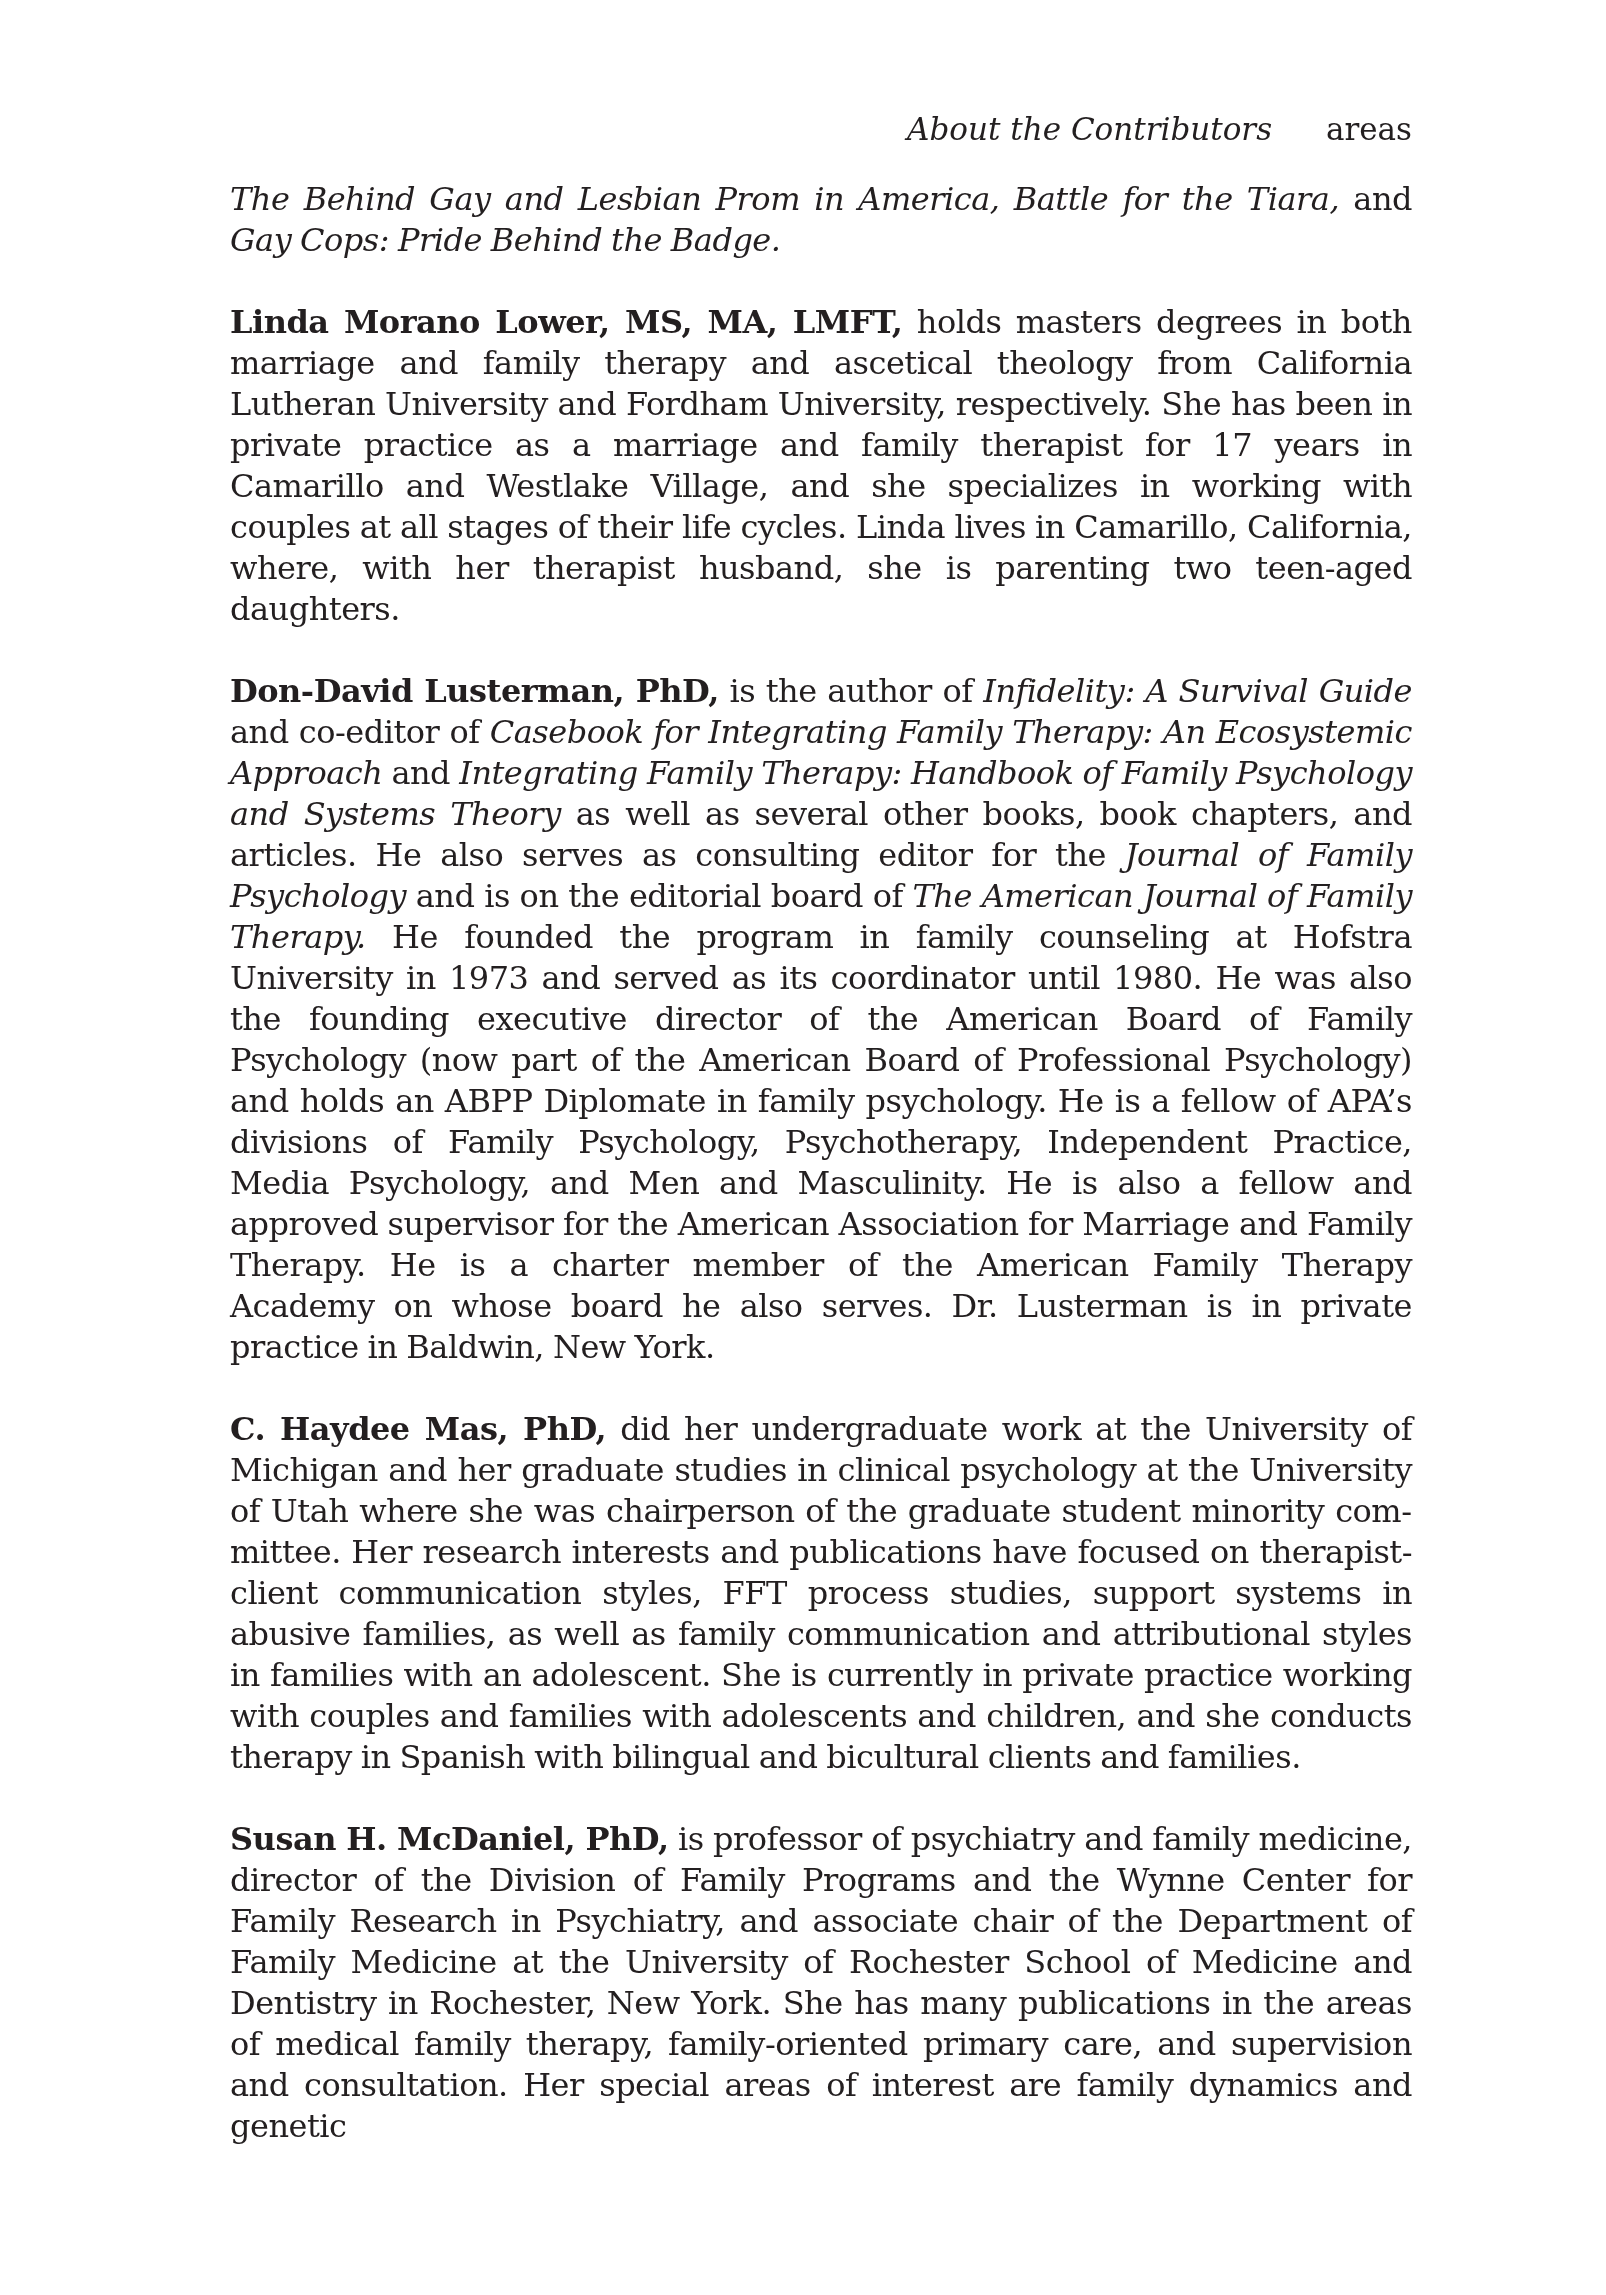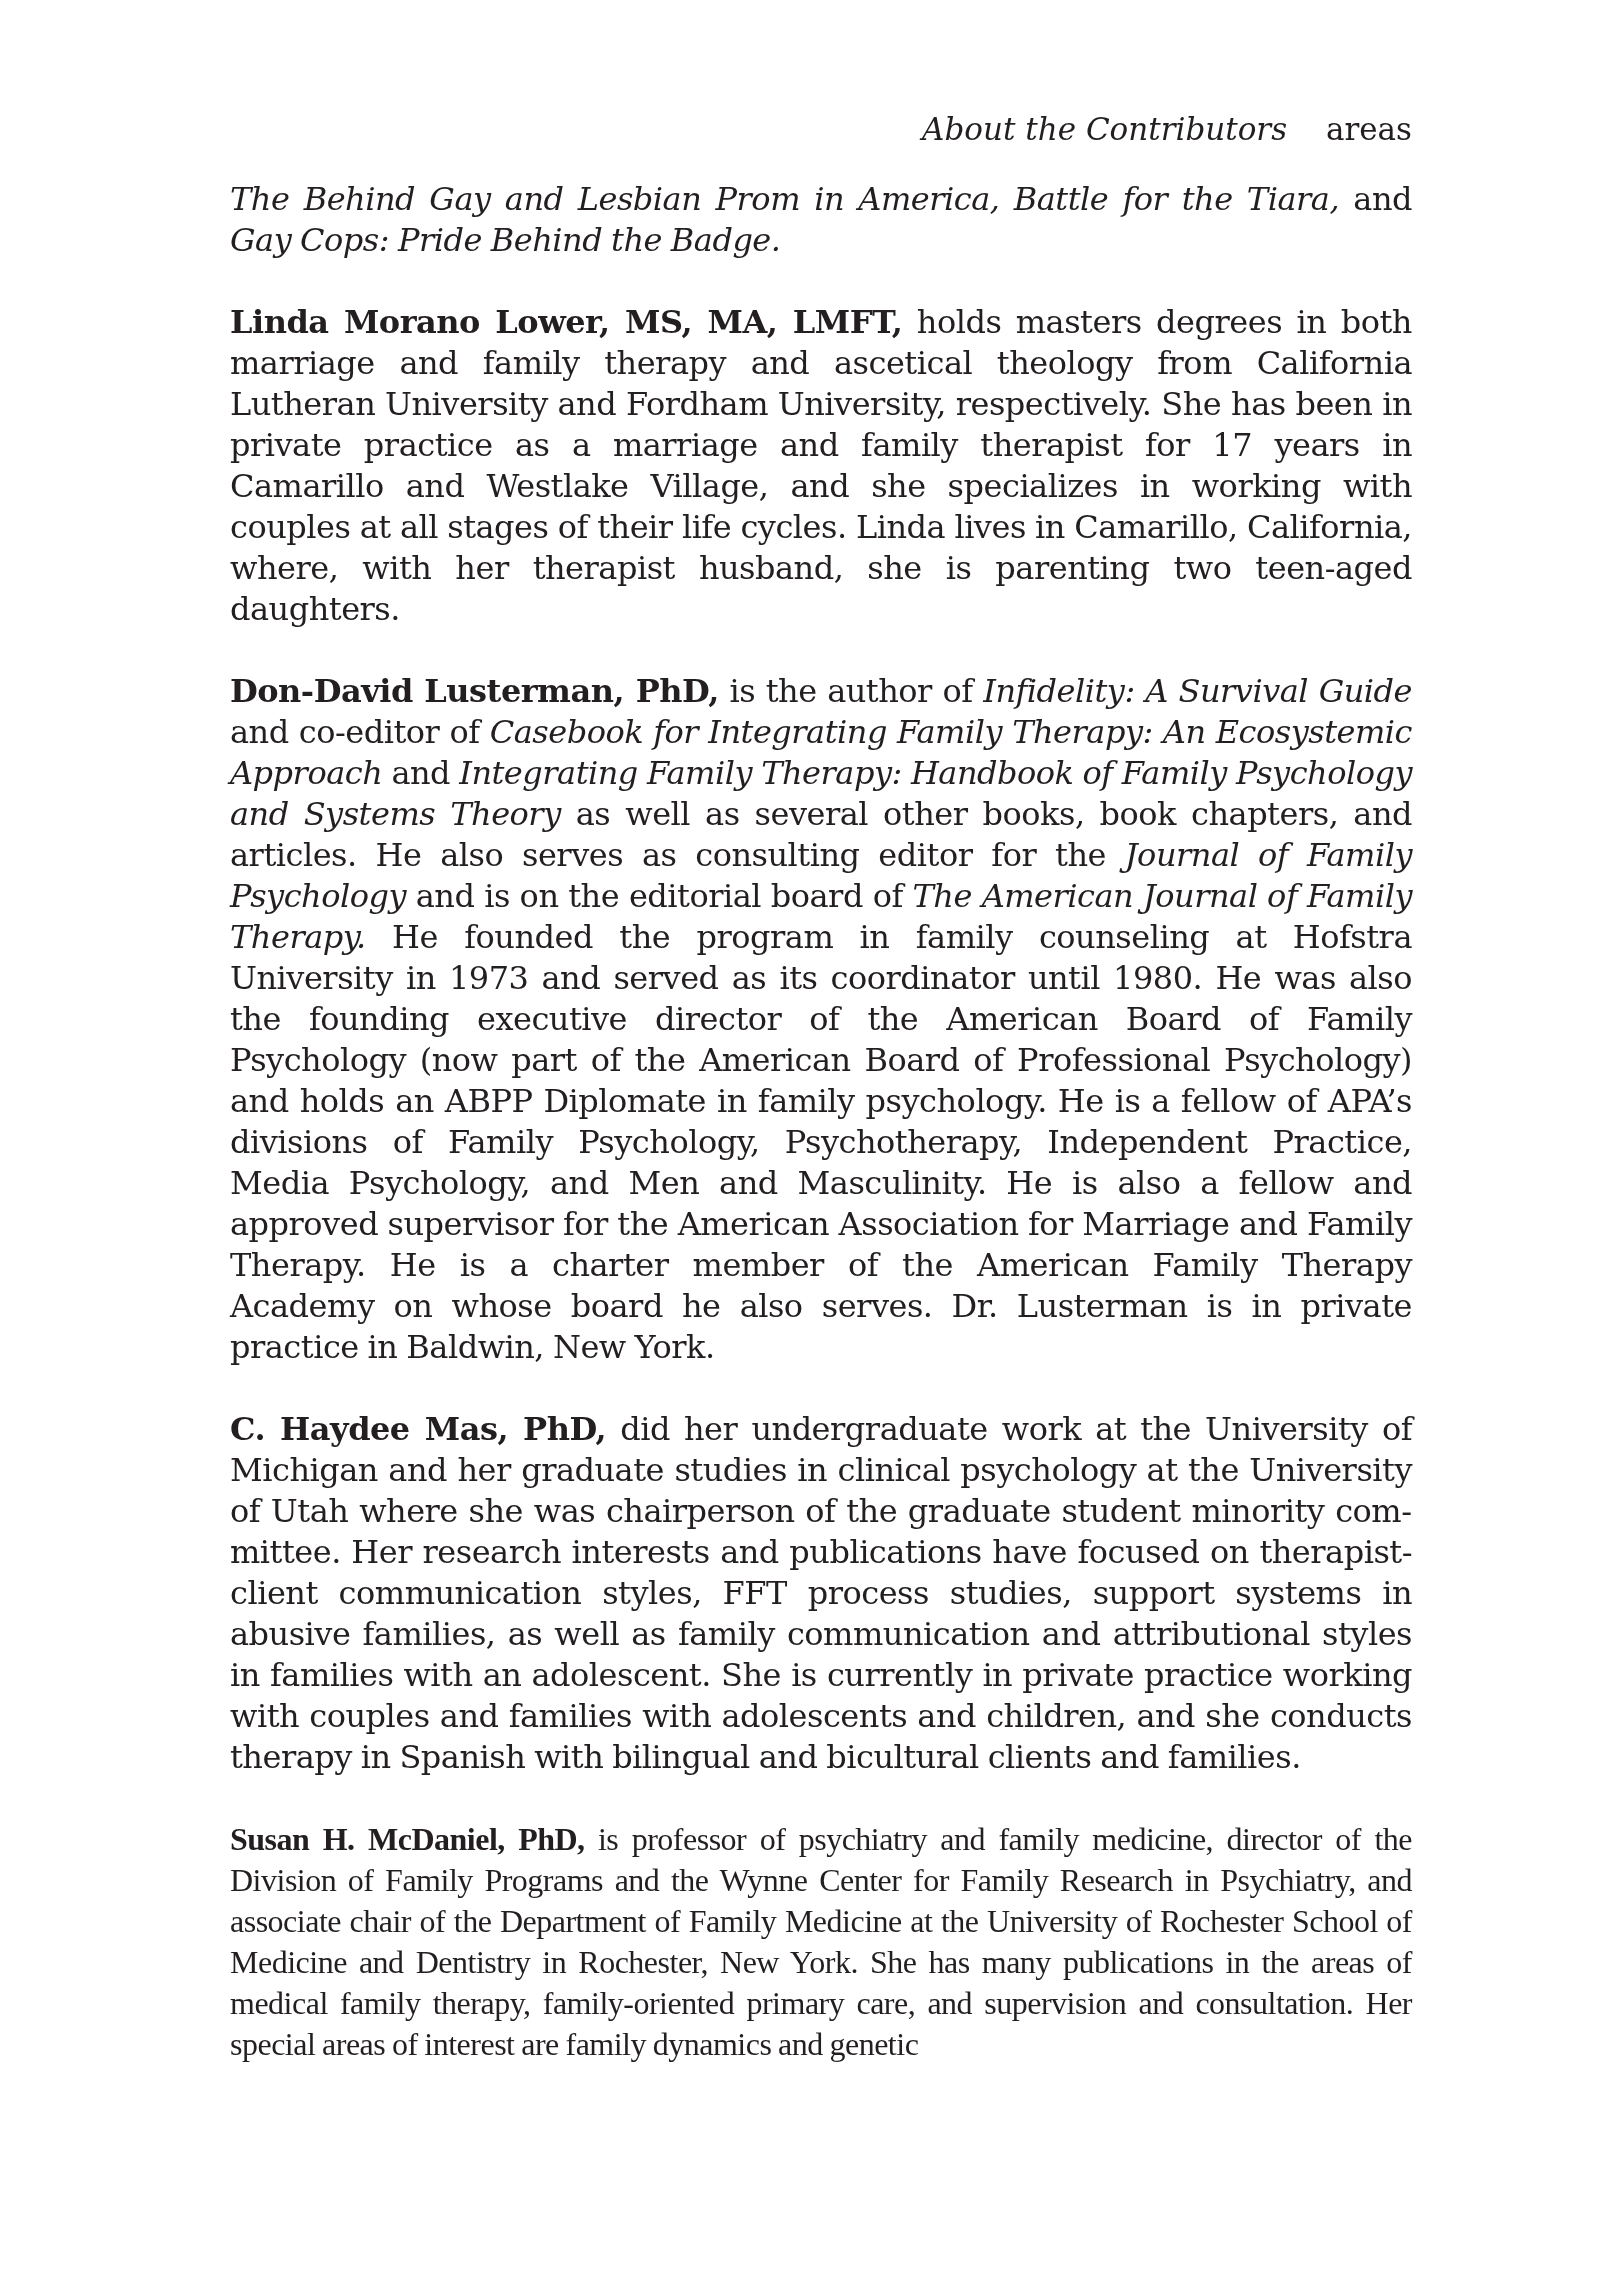--- a/index.html
+++ b/index.html
@@ -18,41 +18,40 @@
     .running-head {
       position: absolute;
       top: 106px;
       right: 195px;
       font-size: 31px;
       line-height: 46px;
       white-space: nowrap;
     }
     .running-head .rh-title {
       font-style: italic;
-      margin-right: 29px;
+      margin-right: 44px;
       text-align: center;
     }
     .text-block {
       position: absolute;
       left: 230px;
       top: 179px;
       width: 1182px;
       font-size: 32px;
       line-height: 41px;
       text-align: justify;
       letter-spacing: -0.5px;
       word-spacing: -0.8px;
     }
     .para {
       margin: 0 0 41px 0;
       hyphens: manual;
     }
     .para.last {
       margin-bottom: 0;
-      font-family: Liberation Serif, serif;
     }
     .name {
       font-weight: bold;
     }
     .it {
       font-style: italic;
     }
   </style>
 </head>
 <body>

